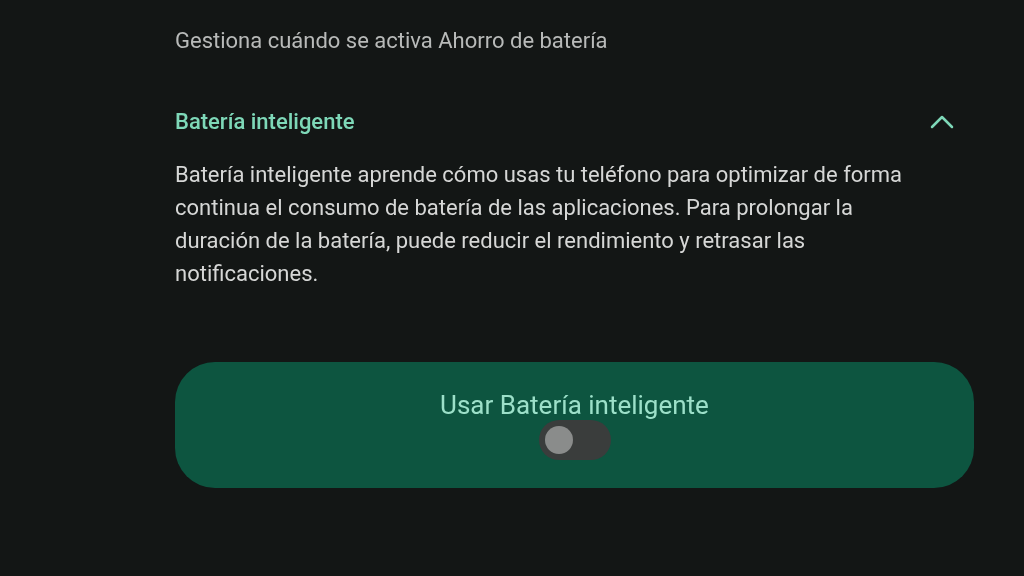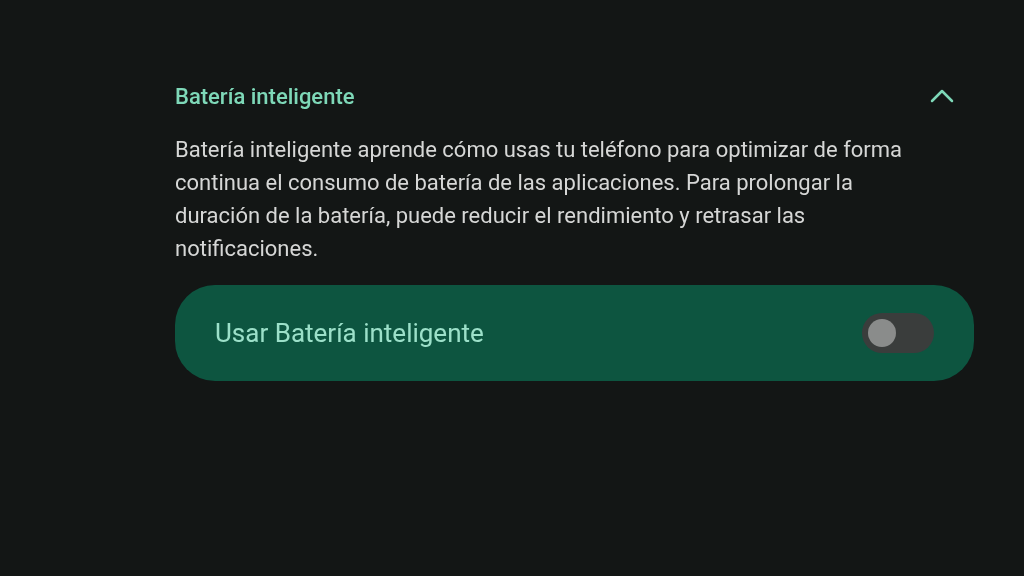--- a/index.html
+++ b/index.html
@@ -24,21 +24,21 @@
       margin-bottom: 8px;
     }
     .section-subtitle {
       color: #b8bab9;
       font-size: 22px;
       font-weight: 400;
     }
     .expandable-header {
       display: flex;
       justify-content: space-between;
-      align-items: flex-start;
+      align-items: flex-end;
       margin-top: 56px;
       cursor: pointer;
     }
     .expandable-title {
       color: #7ed8b8;
       font-size: 22px;
       font-weight: 500;
     }
     .chevron-icon {
       width: 24px;
@@ -53,25 +53,26 @@
       font-size: 22px;
       font-weight: 400;
       line-height: 1.5;
       margin-top: 24px;
       padding-right: 40px;
     }
     .toggle-card {
       background-color: #0d5540;
       border-radius: 40px;
       padding: 28px 40px;
-      margin-top: 20px;
+      margin-top: 72px;
       display: flex;
       justify-content: space-between;
       align-items: center;
       cursor: pointer;
+      flex-direction: column;
     }
     .toggle-label {
       color: #9ce0c9;
       font-size: 26px;
       font-weight: 400;
     }
     .toggle-switch {
       width: 72px;
       height: 40px;
       background-color: #3a3d3c;
@@ -86,20 +87,21 @@
       border-radius: 50%;
       position: absolute;
       top: 6px;
       left: 6px;
     }
   </style>
 </head>
 <body>
 
 <div class="container">
+  <p class="section-subtitle">Gestiona cuándo se activa Ahorro de batería</p>
 
   <div class="expandable-header">
     <span class="expandable-title">Batería inteligente</span>
     <span class="chevron-icon">
       <svg width="24" height="14" viewBox="0 0 24 14" fill="none">
         <path d="M2 12 L12 2 L22 12" stroke="#7ed8b8" stroke-width="2.5" stroke-linecap="round" stroke-linejoin="round"></path>
       </svg>
     </span>
   </div>
 

